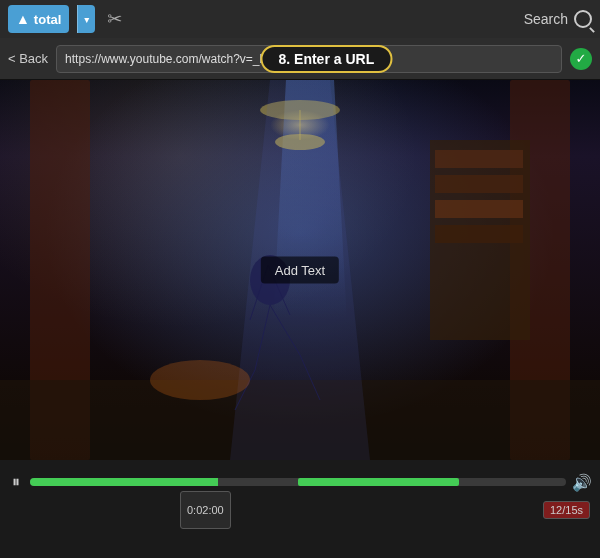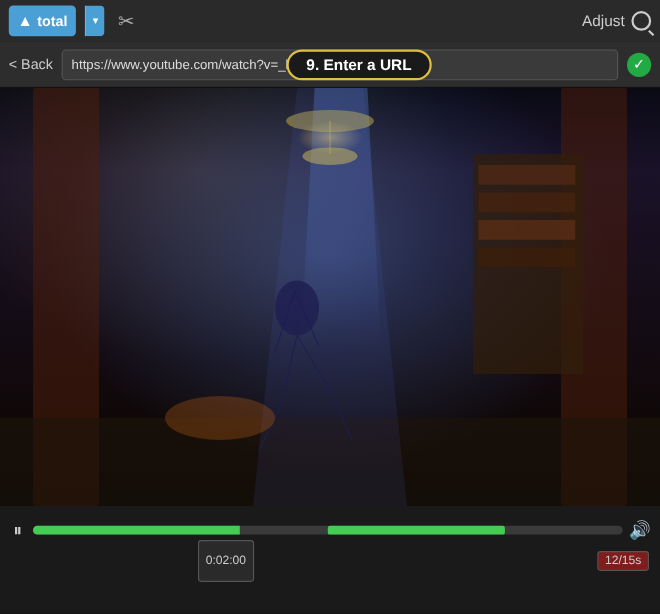--- a/index.html
+++ b/index.html
@@ -294,31 +294,31 @@
 
 <div class="top-bar">
   <button class="upload-btn">
     <span class="upload-icon">▲</span>
     <span>total</span>
   </button>
   <button class="upload-dropdown">▾</button>
   <span class="scissors-icon">✂</span>
   <div class="spacer"></div>
   <div class="search-area">
-    <span>Adjust</span>
+    <span>Search</span>
     <span class="search-icon-circle"></span>
   </div>
 </div>
 
 <div class="url-bar" style="position:relative;">
   <button class="back-btn">
     <span>&lt; Back</span>
   </button>
   <input class="url-input" type="text" value="https://www.youtube.com/watch?v=_lir7od-ejk" style="">
-  <span class="url-label">9. Enter a URL</span>
+  <span class="url-label">8. Enter a URL</span>
   <div class="url-check">
     <span>✓</span>
   </div>
 </div>
 
 <div class="video-area">
   <div class="video-bg">
     <div class="scene-overlay"></div>
     <div class="chandelier"></div>
     <div class="spotlight"></div>
@@ -349,20 +349,23 @@
       <line x1="270" y1="225" x2="255" y2="290" stroke="rgba(30,30,80,0.9)" strokewidth="8" strokelinecap="round"></line>
       <line x1="270" y1="225" x2="300" y2="275" stroke="rgba(30,30,80,0.9)" strokewidth="8" strokelinecap="round"></line>
       <line x1="255" y1="290" x2="235" y2="330" stroke="rgba(30,30,80,0.9)" strokewidth="7" strokelinecap="round"></line>
       <line x1="300" y1="275" x2="320" y2="320" stroke="rgba(30,30,80,0.9)" strokewidth="7" strokelinecap="round"></line>
       <line x1="268" y1="185" x2="250" y2="240" stroke="rgba(30,30,80,0.9)" strokewidth="6" strokelinecap="round"></line>
       <line x1="268" y1="185" x2="290" y2="235" stroke="rgba(30,30,80,0.9)" strokewidth="6" strokelinecap="round"></line>
 
       <ellipse cx="200" cy="300" rx="50" ry="20" fill="rgba(200,100,20,0.3)"></ellipse>
     </svg>
   </div>
+  <button class="add-text-btn">
+    <span>Add Text</span>
+  </button>
 </div>
 
 <div class="timeline-area">
   <div class="timeline-controls">
     <button class="play-btn">
       <span>⏸</span>
     </button>
     <div class="timeline-track">
       <div class="timeline-fill"></div>
       <div class="timeline-segment"></div>

